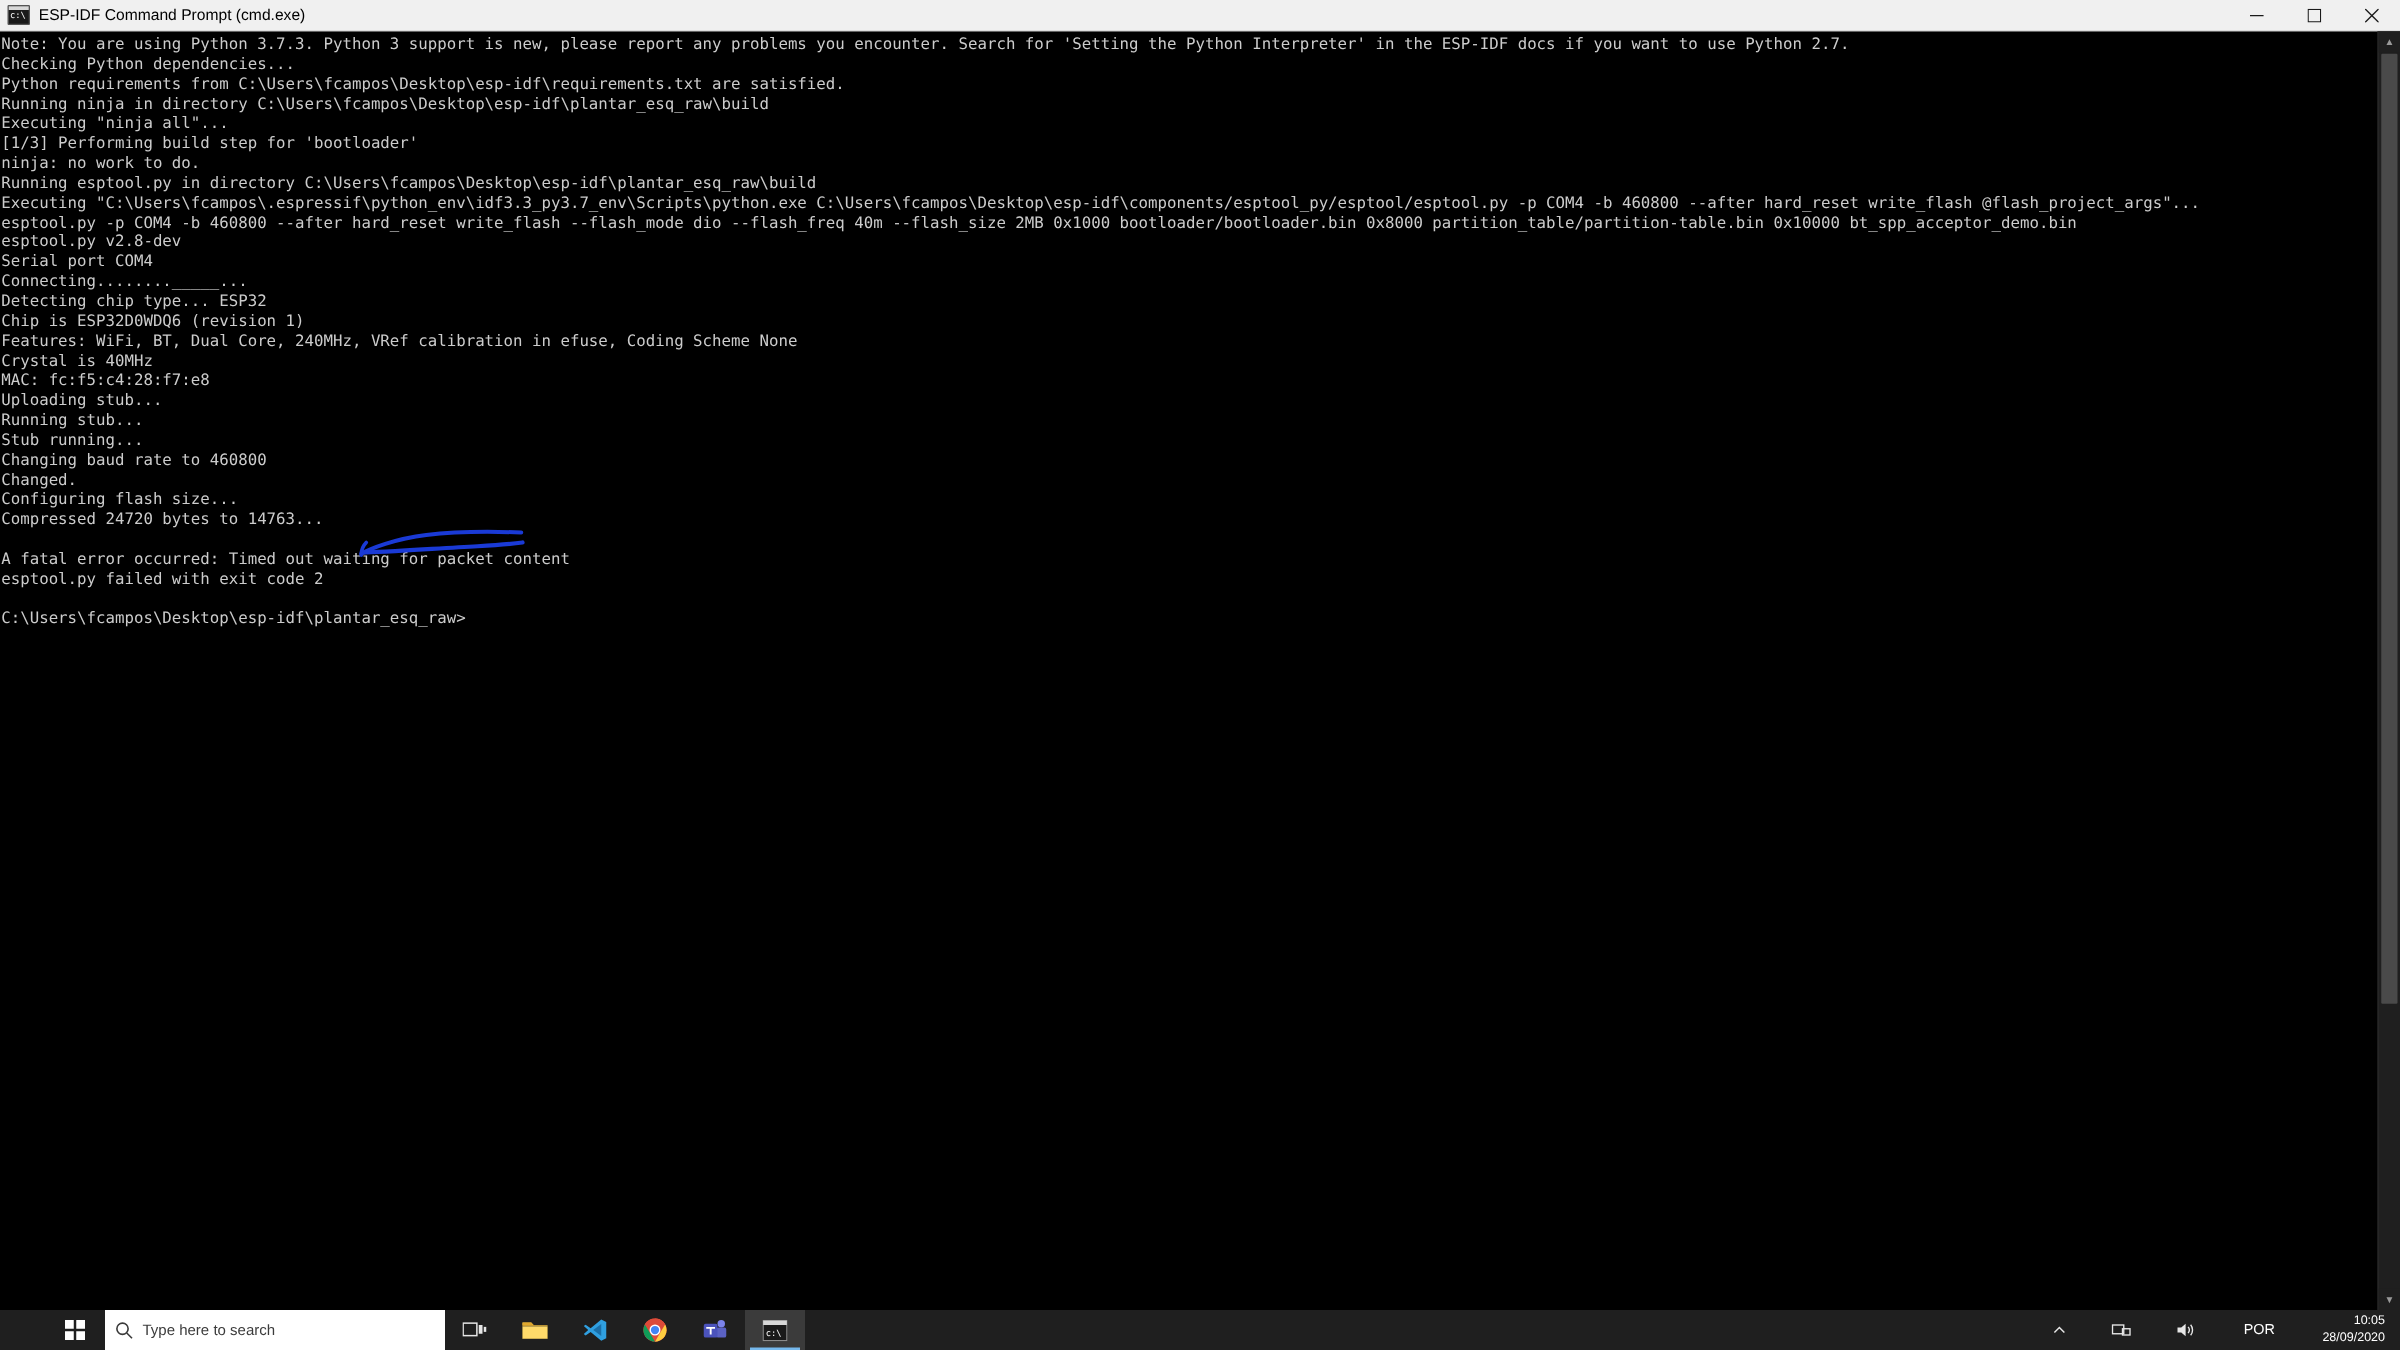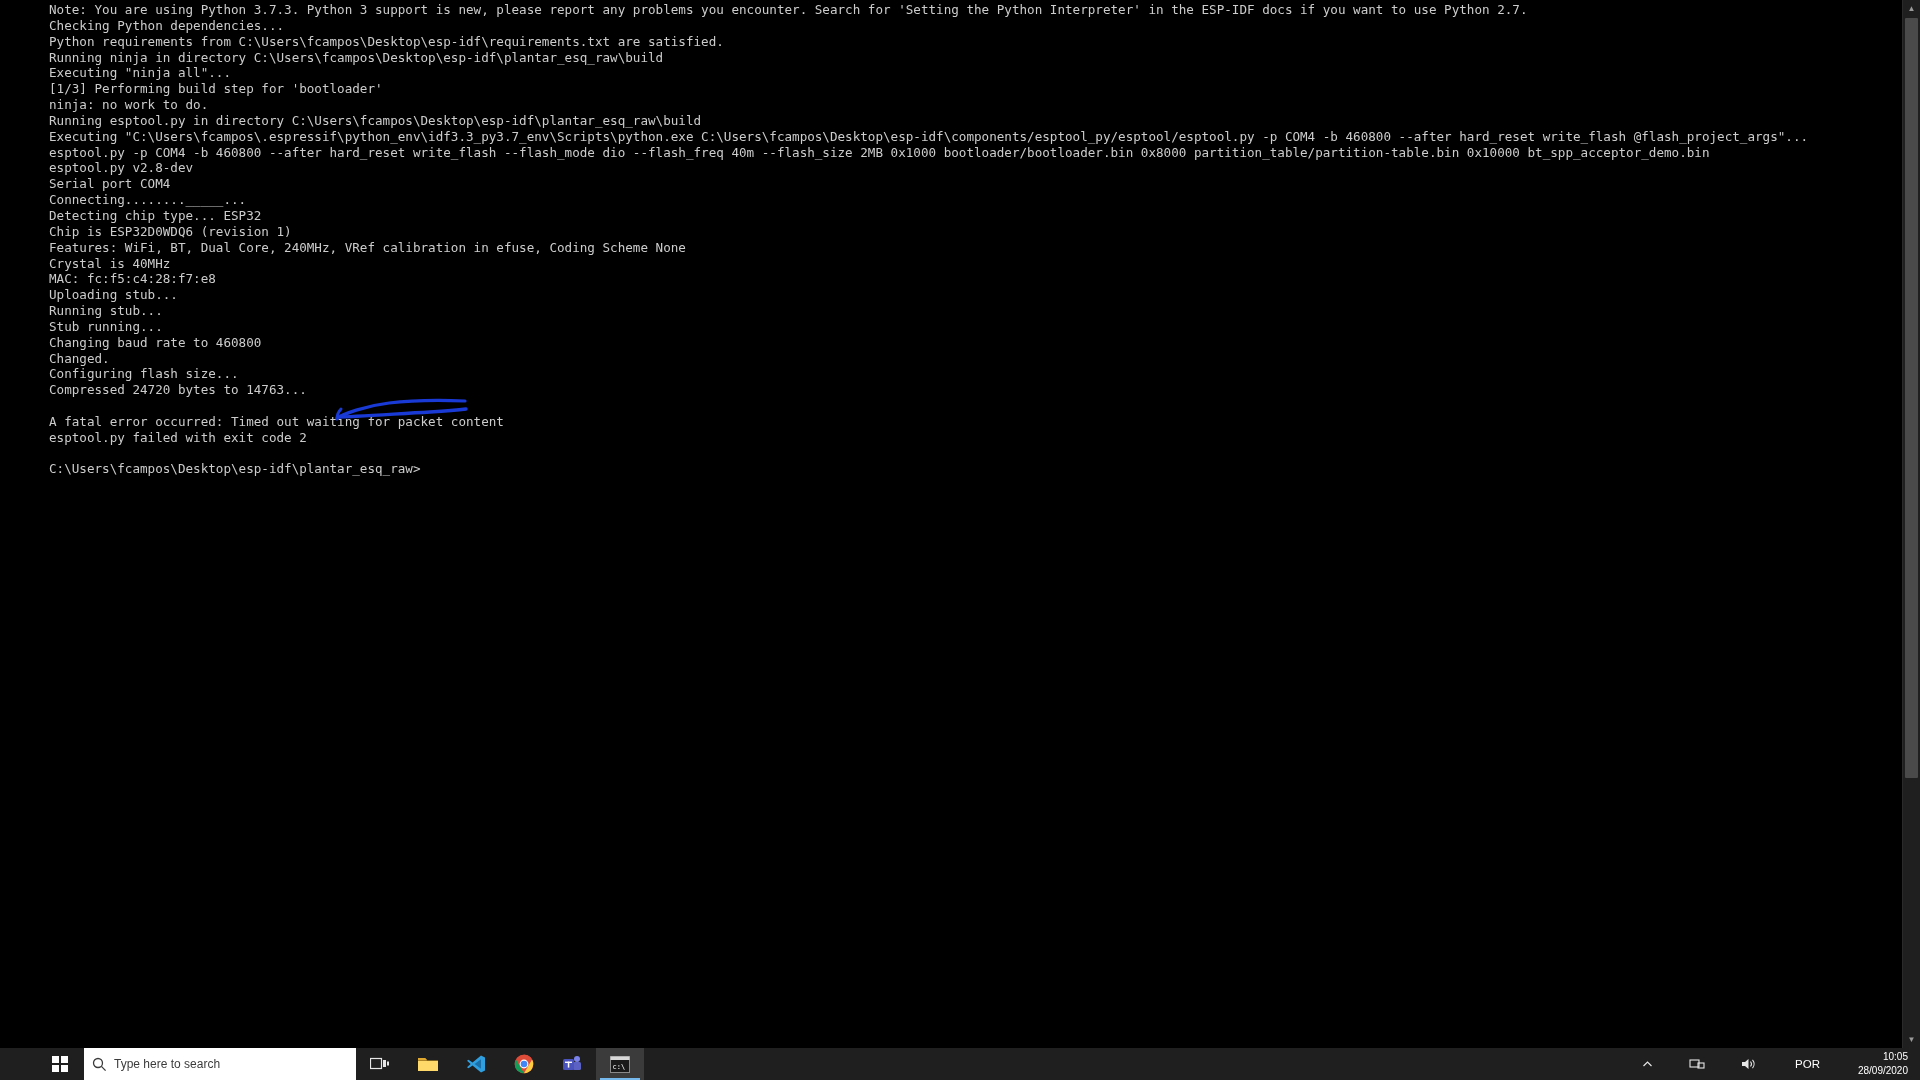--- a/index.html
+++ b/index.html
@@ -86,21 +86,20 @@
     justify-content: center;
     flex: 0 0 auto;
   }
   .win-btn svg { display: block; }
 
   #console-body {
     position: relative;
     flex: 1 1 auto;
     display: flex;
     overflow: hidden;
-    margin-left: 48px;
   }
 
   #console-text {
     flex: 1 1 auto;
     padding: 2px 0 0 1px;
     font-family: "DejaVu Sans Mono", monospace;
     font-size: 12.6px;
     line-height: 15.85px;
     color: #cccccc;
     white-space: pre;
@@ -270,20 +269,42 @@
     justify-content: center;
   }
 </style>
 </head>
 <body>
 
 <div id="screen">
 
   <div id="console-window">
 
+    <div id="titlebar">
+      <div id="titlebar-icon"></div>
+      <div id="titlebar-text">ESP-IDF Command Prompt (cmd.exe)</div>
+      <div id="titlebar-spacer"></div>
+
+      <div class="win-btn" id="btn-minimize">
+        <svg width="11" height="11" viewBox="0 0 11 11">
+          <rect x="0" y="5" width="11" height="1" fill="#1a1a1a"></rect>
+        </svg>
+      </div>
+      <div class="win-btn" id="btn-maximize">
+        <svg width="11" height="11" viewBox="0 0 11 11">
+          <rect x="0.5" y="0.5" width="10" height="10" fill="none" stroke="#1a1a1a" stroke-width="1"></rect>
+        </svg>
+      </div>
+      <div class="win-btn" id="btn-close">
+        <svg width="11" height="11" viewBox="0 0 11 11">
+          <line x1="0" y1="0" x2="11" y2="11" stroke="#1a1a1a" stroke-width="1"></line>
+          <line x1="11" y1="0" x2="0" y2="11" stroke="#1a1a1a" stroke-width="1"></line>
+        </svg>
+      </div>
+    </div>
 
     <div id="console-body">
       <div id="console-text"><div class="cline">Note: You are using Python 3.7.3. Python 3 support is new, please report any problems you encounter. Search for 'Setting the Python Interpreter' in the ESP-IDF docs if you want to use Python 2.7.</div><div class="cline">Checking Python dependencies...</div><div class="cline">Python requirements from C:\Users\fcampos\Desktop\esp-idf\requirements.txt are satisfied.</div><div class="cline">Running ninja in directory C:\Users\fcampos\Desktop\esp-idf\plantar_esq_raw\build</div><div class="cline">Executing "ninja all"...</div><div class="cline">[1/3] Performing build step for 'bootloader'</div><div class="cline">ninja: no work to do.</div><div class="cline">Running esptool.py in directory C:\Users\fcampos\Desktop\esp-idf\plantar_esq_raw\build</div><div class="cline">Executing "C:\Users\fcampos\.espressif\python_env\idf3.3_py3.7_env\Scripts\python.exe C:\Users\fcampos\Desktop\esp-idf\components/esptool_py/esptool/esptool.py -p COM4 -b 460800 --after hard_reset write_flash @flash_project_args"...</div><div class="cline">esptool.py -p COM4 -b 460800 --after hard_reset write_flash --flash_mode dio --flash_freq 40m --flash_size 2MB 0x1000 bootloader/bootloader.bin 0x8000 partition_table/partition-table.bin 0x10000 bt_spp_acceptor_demo.bin</div><div class="cline">esptool.py v2.8-dev</div><div class="cline">Serial port COM4</div><div class="cline">Connecting........_____...</div><div class="cline">Detecting chip type... ESP32</div><div class="cline">Chip is ESP32D0WDQ6 (revision 1)</div><div class="cline">Features: WiFi, BT, Dual Core, 240MHz, VRef calibration in efuse, Coding Scheme None</div><div class="cline">Crystal is 40MHz</div><div class="cline">MAC: fc:f5:c4:28:f7:e8</div><div class="cline">Uploading stub...</div><div class="cline">Running stub...</div><div class="cline">Stub running...</div><div class="cline">Changing baud rate to 460800</div><div class="cline">Changed.</div><div class="cline">Configuring flash size...</div><div class="cline">Compressed 24720 bytes to 14763...</div><div class="cline">&nbsp;</div><div class="cline">A fatal error occurred: Timed out waiting for packet content</div><div class="cline">esptool.py failed with exit code 2</div><div class="cline">&nbsp;</div><div class="cline">C:\Users\fcampos\Desktop\esp-idf\plantar_esq_raw&gt;</div></div>
 
       <div id="console-scrollbar">
         <div class="sb-arrow" id="sb-arrow-up">▲</div>
         <div id="sb-thumb"></div>
         <div class="sb-arrow" id="sb-arrow-down">▼</div>
       </div>
 

